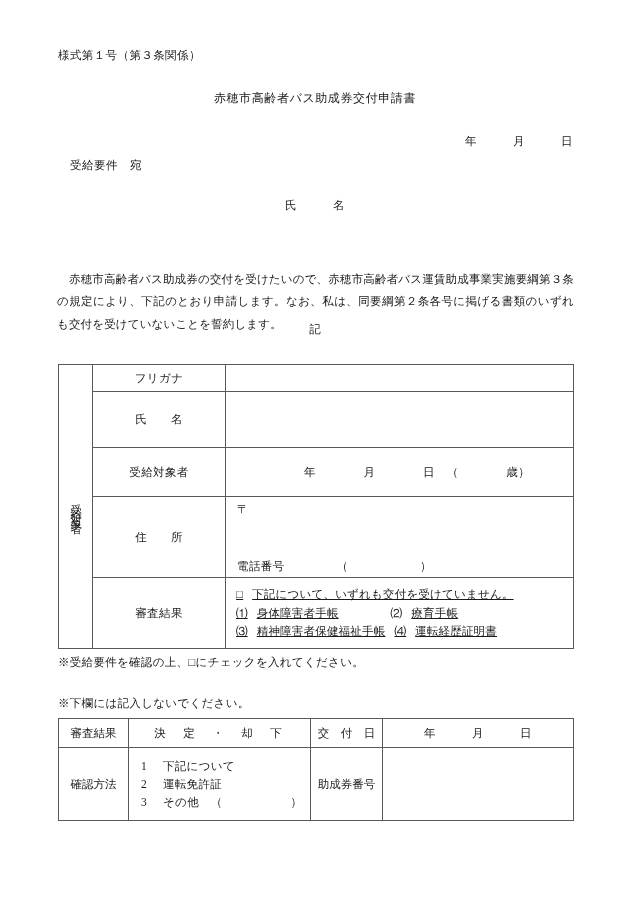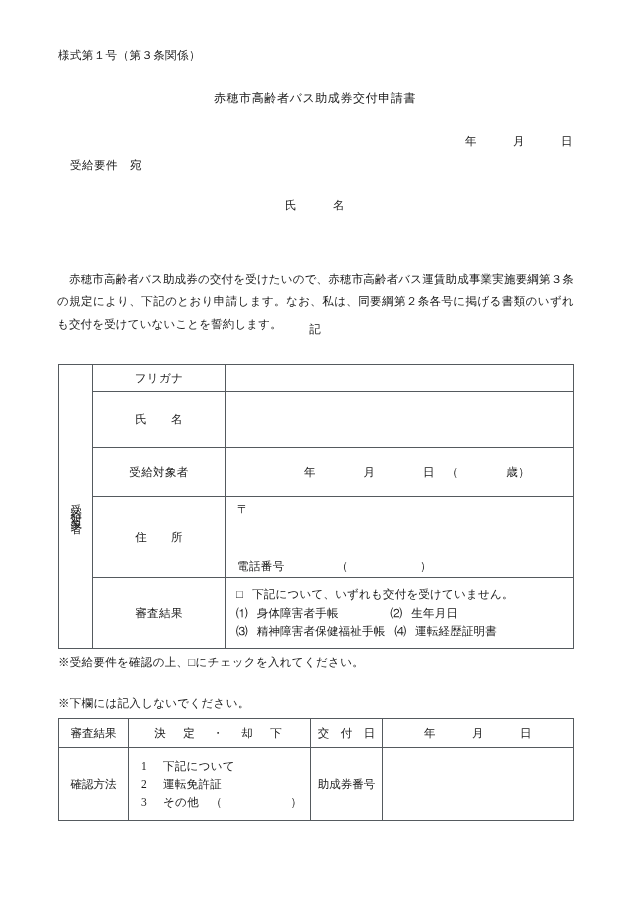--- a/index.html
+++ b/index.html
@@ -155,20 +155,21 @@
     left: 11px;
     bottom: 3px;
     white-space: nowrap;
     letter-spacing: 0.4px;
   }
   .addr-tel .tel-paren { padding-left: 52px; }
 
   .req-cell {
     padding: 4px 0 4px 10px !important;
     line-height: 1.62;
+    text-decoration: underline;
   }
   .req-line { white-space: nowrap; letter-spacing: 0.2px; }
   .req-line .gap { display: inline-block; width: 9px; }
   .req-col2 { display: inline-block; margin-left: 52px; }
 
   
   .note {
     position: absolute;
     left: 58px;
     font-size: 11.5px;
@@ -260,21 +261,21 @@
         </td>
       </tr>
 
       <tr class="row-req">
         <td class="c-label">審査結果</td>
         <td class="req-cell">
           <div class="req-line">
             <span>□</span><span class="gap"></span><span>下記について、いずれも交付を受けていません。</span>
           </div>
           <div class="req-line">
-            <span>⑴</span><span class="gap"></span><span>身体障害者手帳</span><span class="req-col2">⑵</span><span class="gap"></span><span>生年月日</span>
+            <span>⑴</span><span class="gap"></span><span>身体障害者手帳</span><span class="req-col2">⑵</span><span class="gap"></span><span>療育手帳</span>
           </div>
           <div class="req-line">
             <span>⑶</span><span class="gap"></span><span>精神障害者保健福祉手帳</span><span class="gap"></span><span>⑷</span><span class="gap"></span><span>運転経歴証明書</span>
           </div>
         </td>
       </tr>
     </tbody>
   </table>
 
   <div class="note" id="note-1">※受給要件を確認の上、□にチェックを入れてください。</div>

